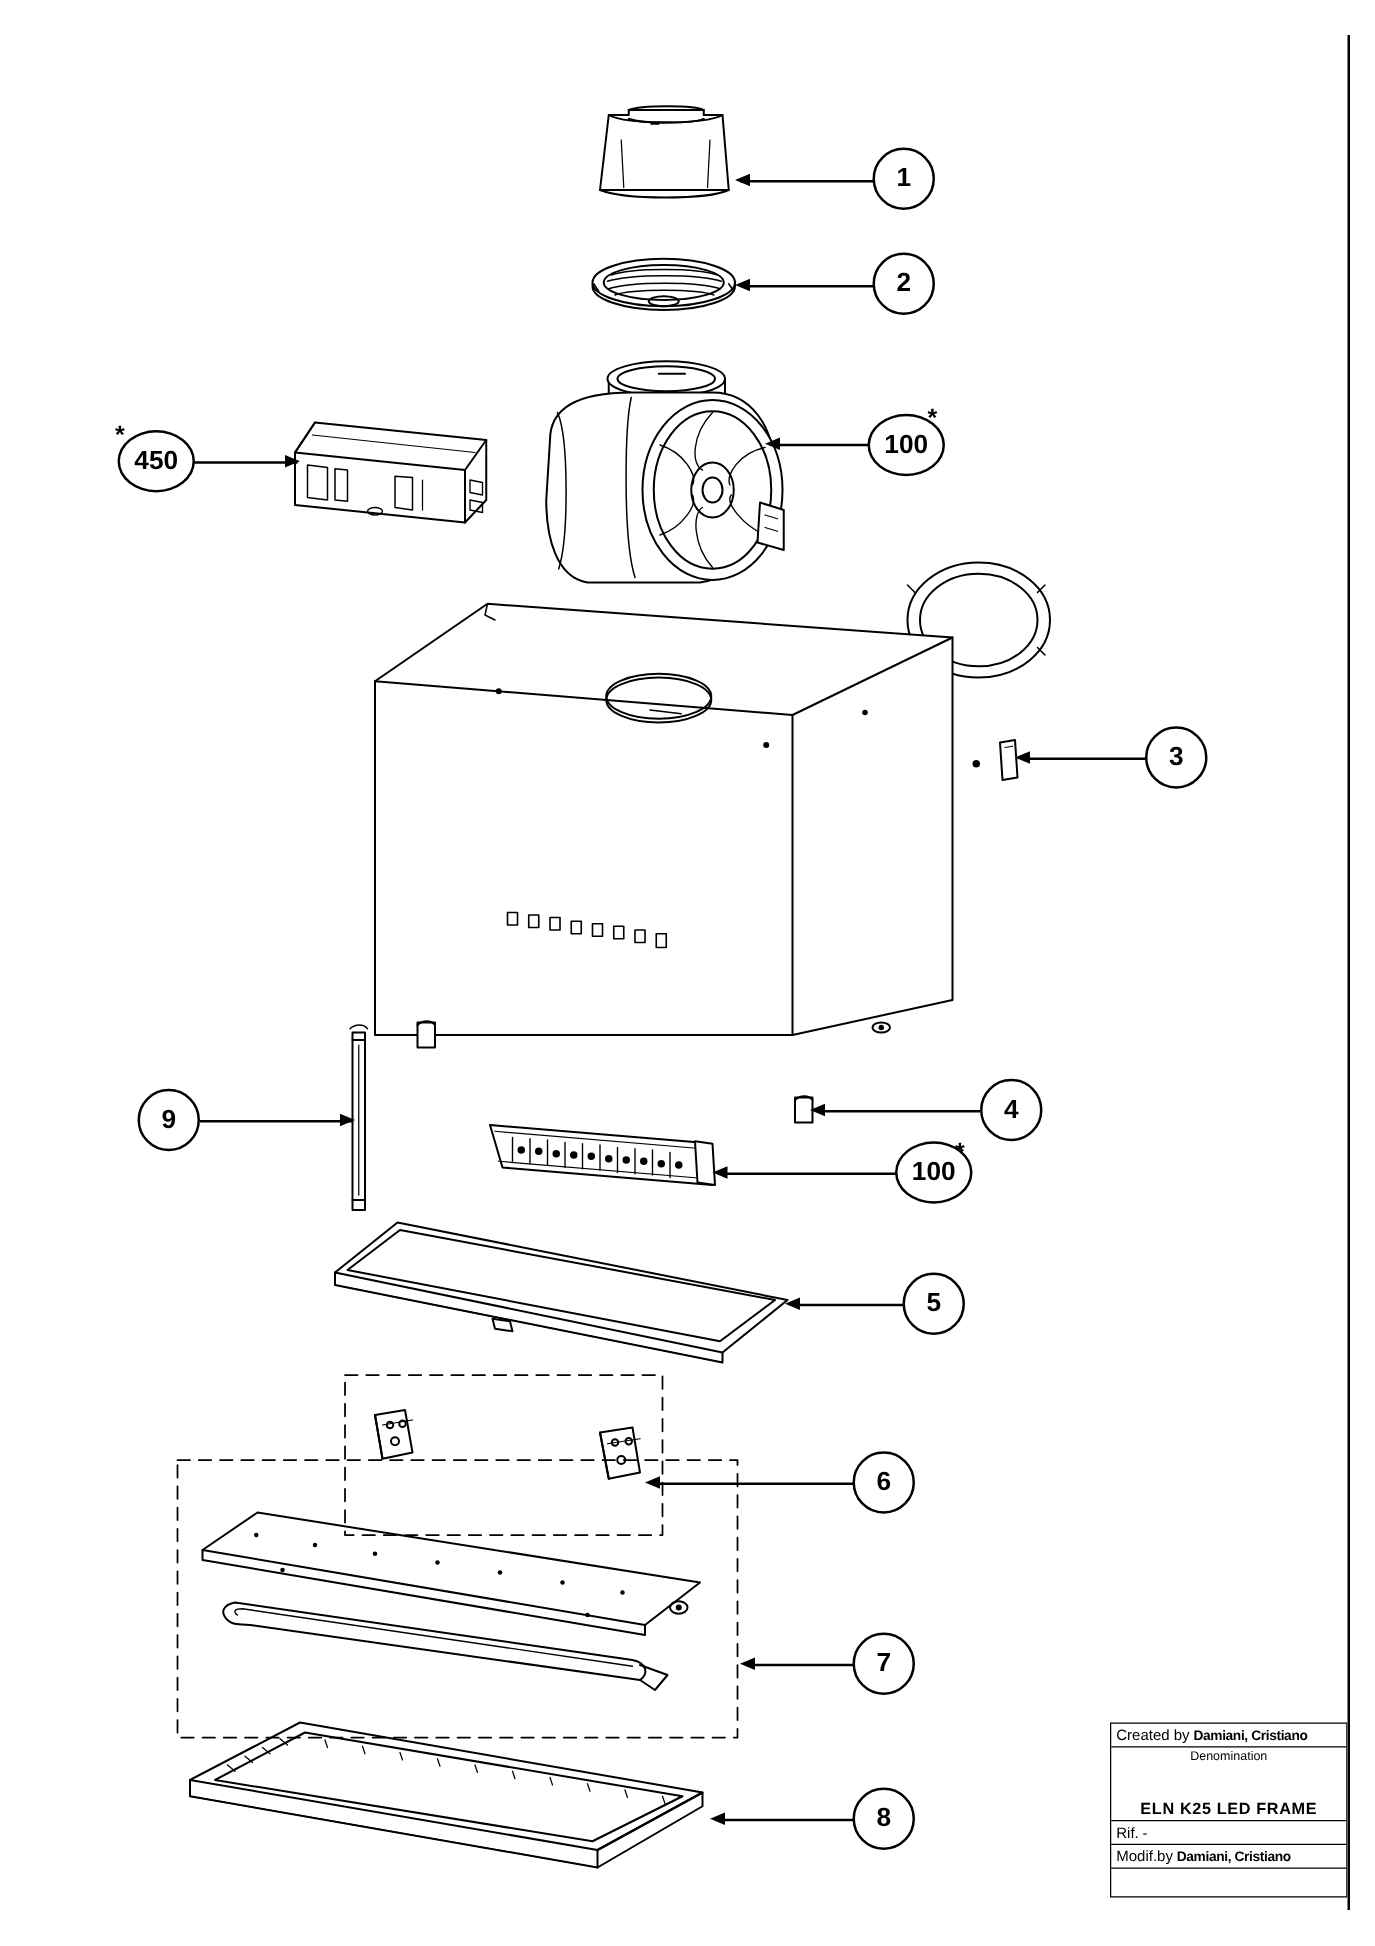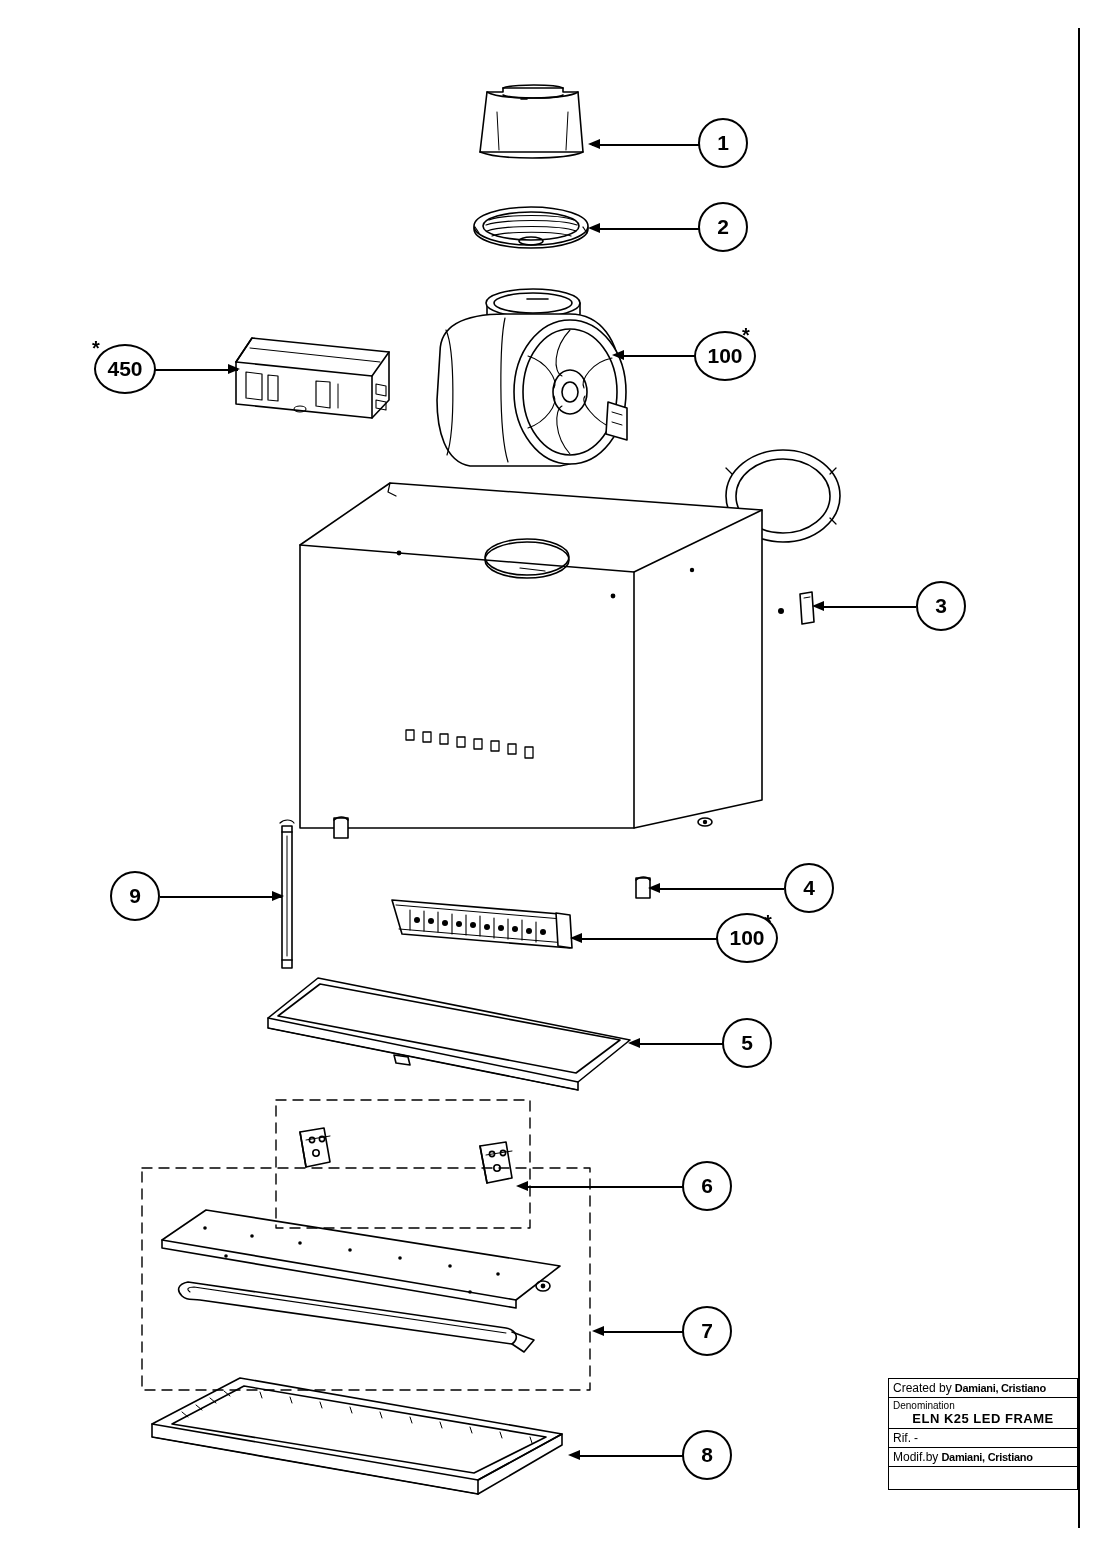--- a/index.html
+++ b/index.html
@@ -98,27 +98,28 @@
     overflow: hidden;
   }
   .tb-row:last-child { border-bottom: none; }
   .tb-small { font-size: 12px; }
   .tb-bold {
     font-weight: bold;
     letter-spacing: -0.3px;
   }
   .tb-denom-label {
     font-size: 10px;
-    text-align: left;
+    text-align: center;
   }
   .tb-denom-value {
     font-size: 13px;
     font-weight: bold;
     text-align: center;
     letter-spacing: 0.5px;
+    margin-top: 28px;
   }
   .tb-pad { height: 22px; }
 </style>
 </head>
 <body>
 
 <div id="sheet">
 
   <div class="frame-right"></div>
 

